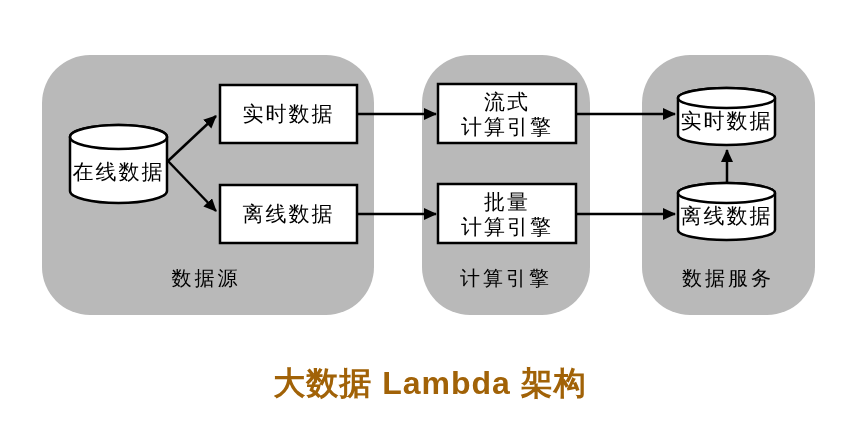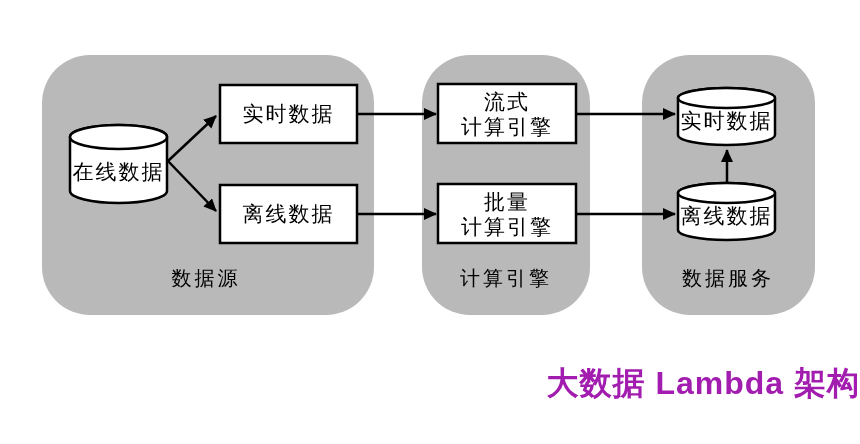--- a/index.html
+++ b/index.html
@@ -53,25 +53,25 @@
     font-size: 20px;
     fill: var(--line);
     letter-spacing: 3px;
     text-anchor: middle;
   }
   .diagram-title {
     position: absolute;
     left: 0;
     top: 362px;
     width: 860px;
-    text-align: right;
+    text-align: center;
     font-family: "Liberation Sans", "DejaVu Sans", sans-serif;
     font-size: 32px;
     font-weight: bold;
-    color: #a21caf;
+    color: #a16207;
     letter-spacing: 1px;
   }
 </style>
 </head>
 <body>
 
 <div id="canvas">
   <svg width="860" height="444" viewBox="0 0 860 444" xmlns="http://www.w3.org/2000/svg">
     <defs>
       <marker id="arrow" markerWidth="16" markerHeight="14" refX="12" refY="6" orient="auto" markerUnits="userSpaceOnUse">

